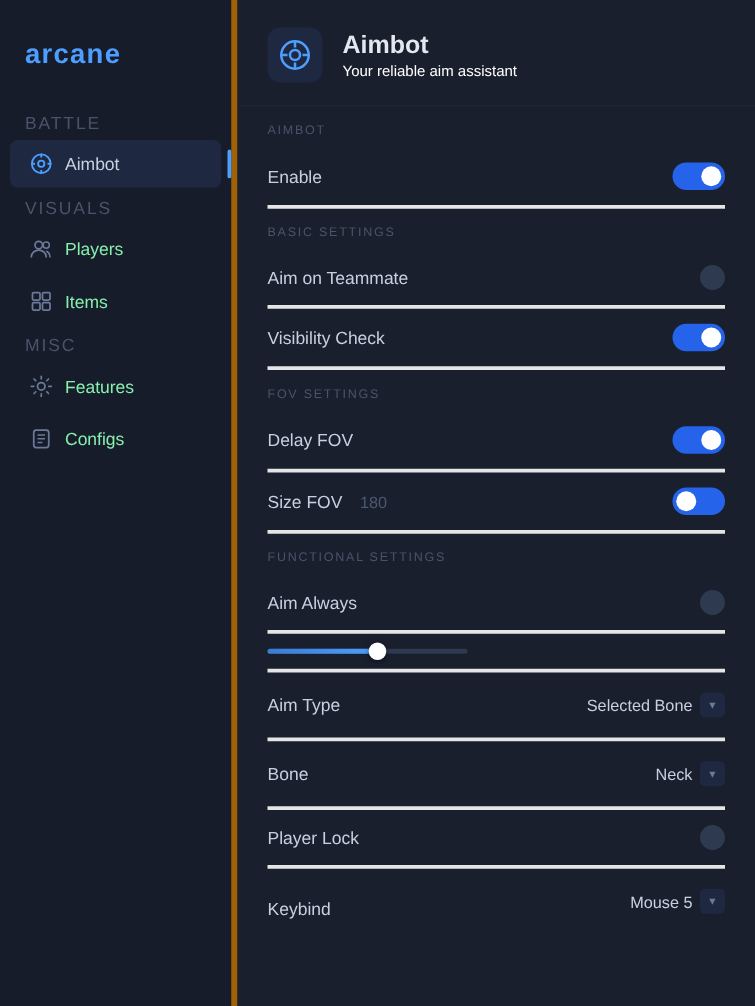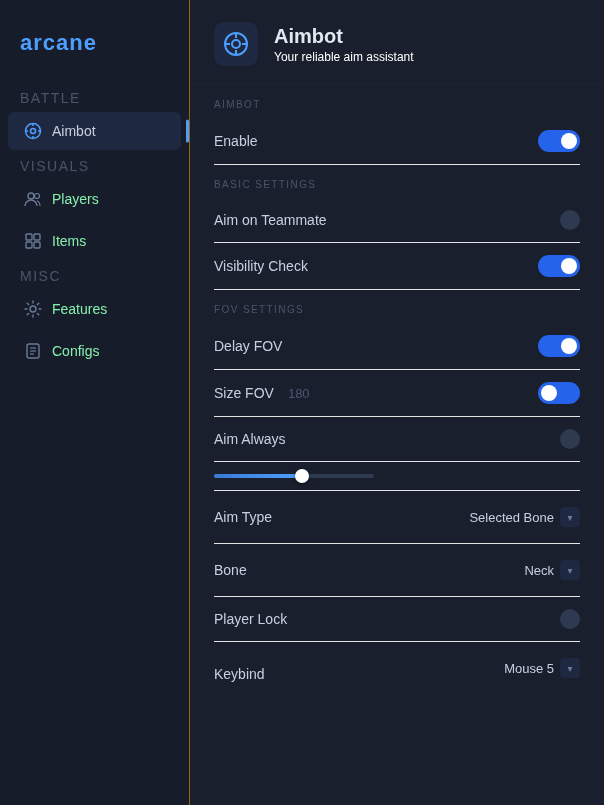--- a/index.html
+++ b/index.html
@@ -15,21 +15,21 @@
 
     
     .sidebar {
       width: 190px;
       min-width: 190px;
       height: 805px;
       background: #171c2b;
       display: flex;
       flex-direction: column;
       padding: 20px 0;
-      border-right: 1px solid #a16207;
+      border-right: 5px solid #a16207;
     }
     .sidebar-logo {
       padding: 10px 20px 28px 20px;
       font-size: 22px;
       font-weight: 700;
       color: #4d9fff;
       letter-spacing: 1px;
     }
     .sidebar-section-label {
       font-size: 14px;
@@ -126,21 +126,21 @@
       letter-spacing: 1.4px;
       color: #4a5468;
       text-transform: uppercase;
       padding: 14px 0 8px 0;
     }
     .setting-row {
       display: flex;
       align-items: center;
       justify-content: space-between;
       padding: 12px 0;
-      border-bottom: 1px solid #e5e5e5;
+      border-bottom: 3px solid #e5e5e5;
     }
     .setting-row:last-child {
       border-bottom: none;
       align-items: flex-end;
     }
     .setting-label {
       font-size: 14px;
       color: #c8d0e0;
       display: flex;
       align-items: center;
@@ -369,20 +369,21 @@
     <div class="setting-row">
       <span class="setting-label">
         <span>Size FOV</span>
         <span class="setting-value-text">180</span>
       </span>
       <div class="toggle on" style="background:#2563eb;">
         <div class="toggle-thumb" style="left:3px;right:auto;"></div>
       </div>
     </div>
 
+    <div class="section-label">Functional Settings</div>
 
     <div class="setting-row">
       <span class="setting-label">Aim Always</span>
       <div class="dot-indicator"></div>
     </div>
 
     <div class="setting-row">
       <div class="slider-container">
         <div class="slider-track">
           <div class="slider-fill" style="width:55%"></div>

